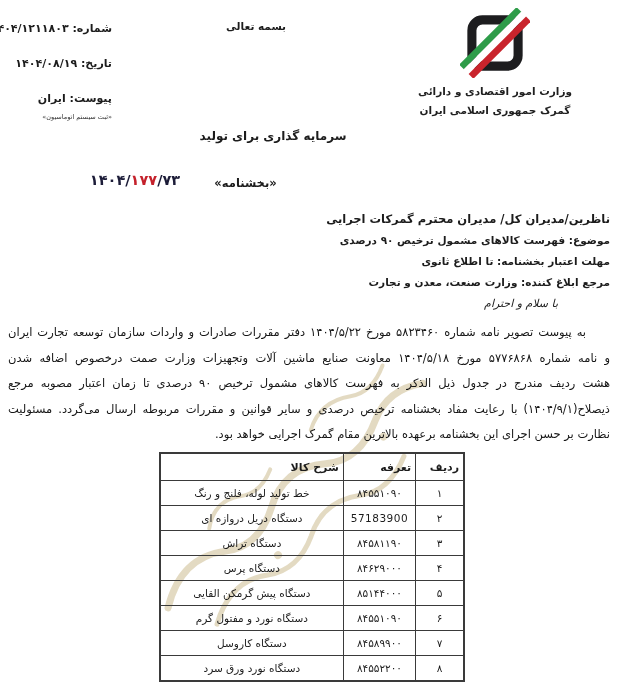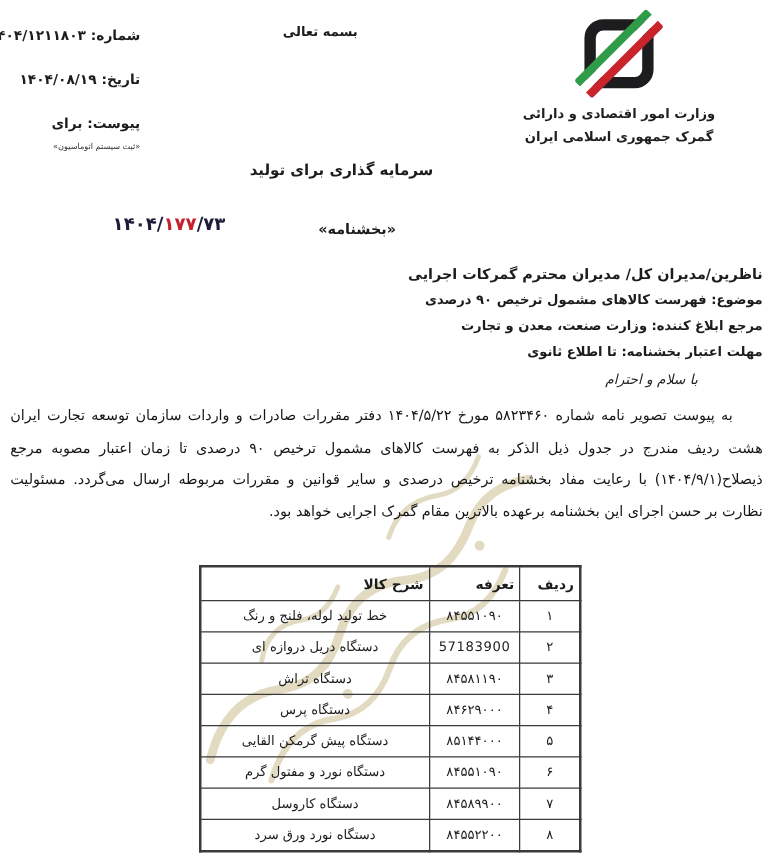--- a/index.html
+++ b/index.html
@@ -20,21 +20,21 @@
   .hdr-left .note{font-size:6.5px;font-weight:normal;margin-top:-14px;color:#333;}
   
   .besmellah{top:20px;left:0;width:512px;text-align:center;font-size:10.5px;font-weight:bold;}
   
   .hdr-right{top:8px;right:28px;width:190px;text-align:center;}
   .logo-wrap{width:70px;height:70px;margin:0 auto 4px auto;}
   .org-line{font-size:10.5px;font-weight:600;line-height:19px;color:#1f1f1f;white-space:nowrap;}
   
   .slogan{top:129px;left:0;width:546px;text-align:center;font-size:12px;font-weight:bold;letter-spacing:.5px;}
   
-  .circ-title{top:176px;left:0;width:491px;text-align:center;font-size:11.5px;font-weight:bold;padding-left:40px;}
+  .circ-title{top:176px;left:0;width:491px;text-align:center;font-size:11.5px;font-weight:bold;}
   .circ-number{top:172px;left:60px;width:150px;text-align:center;direction:ltr;
     font-size:14.5px;font-weight:bold;color:#1c1c38;white-space:nowrap;}
   .circ-number .mid{color:#c4212b;}
   
   .addr{top:212px;right:8px;width:560px;text-align:right;}
   .addr .to{font-size:11.5px;font-weight:bold;margin-bottom:8px;}
   .addr .sub{font-size:10.5px;font-weight:bold;margin-bottom:9px;}
   .addr .salut{font-size:11px;font-style:italic;margin:2px 52px 0 0;color:#222;}
   
   .bodytext{top:320px;left:8px;width:602px;direction:rtl;font-size:11.5px;color:#151515;}
@@ -72,21 +72,21 @@
     <div class="fld">
       <span>شماره:</span>
       <span class="val">۱۴۰۴/۱۲۱۱۸۰۳</span>
     </div>
     <div class="fld">
       <span>تاریخ:</span>
       <span class="val">۱۴۰۴/۰۸/۱۹</span>
     </div>
     <div class="fld">
       <span>پیوست:</span>
-      <span class="val">برای</span>
+      <span class="val">ایران</span>
     </div>
     <div class="note">«ثبت سیستم اتوماسیون»</div>
   </div>
 
   <div class="layer besmellah">بسمه تعالی</div>
 
   <div class="layer hdr-right">
     <div class="logo-wrap">
       <svg viewBox="0 0 100 100" width="70" height="70">
         <rect x="17" y="17" width="66" height="66" rx="15" fill="none" stroke="#1d1d1f" stroke-width="13"></rect>
@@ -102,27 +102,28 @@
   </div>
 
   <div class="layer slogan">سرمایه گذاری برای تولید</div>
 
   <div class="layer circ-title">«بخشنامه»</div>
   <div class="layer circ-number"><span>۱۴۰۴/</span><span class="mid">۱۷۷</span><span>/۷۳</span></div>
 
   <div class="layer addr">
     <div class="to">ناظرین/مدیران کل/ مدیران محترم گمرکات اجرایی</div>
     <div class="sub">موضوع: فهرست کالاهای مشمول ترخیص ۹۰ درصدی</div>
+    <div class="sub">مهلت اعتبار بخشنامه: تا اطلاع ثانوی</div>
     <div class="sub">مرجع ابلاغ کننده: وزارت صنعت، معدن و تجارت</div>
-    <div class="sub">مهلت اعتبار بخشنامه: تا اطلاع ثانوی</div>
     <div class="salut">با سلام و احترام</div>
   </div>
 
   <div class="layer bodytext">
     <div class="bl first">به پیوست تصویر نامه شماره ۵۸۲۳۴۶۰ مورخ ۱۴۰۴/۵/۲۲ دفتر مقررات صادرات و واردات سازمان توسعه تجارت ایران</div>
+    <div class="bl">و نامه شماره ۵۷۷۶۸۶۸ مورخ ۱۴۰۴/۵/۱۸ معاونت صنایع ماشین آلات وتجهیزات وزارت صمت درخصوص اضافه شدن</div>
     <div class="bl">هشت ردیف مندرج در جدول ذیل الذکر به فهرست کالاهای مشمول ترخیص ۹۰ درصدی تا زمان اعتبار مصوبه مرجع</div>
     <div class="bl">ذیصلاح(۱۴۰۴/۹/۱) با رعایت مفاد بخشنامه ترخیص درصدی و سایر قوانین و مقررات مربوطه ارسال می‌گردد. مسئولیت</div>
     <div class="bl last">نظارت بر حسن اجرای این بخشنامه برعهده بالاترین مقام گمرک اجرایی خواهد بود.</div>
   </div>
 
   <div class="layer tbl-wrap">
     <table class="goods">
       <colgroup>
           <col class="c-row">
           <col class="c-tariff">

